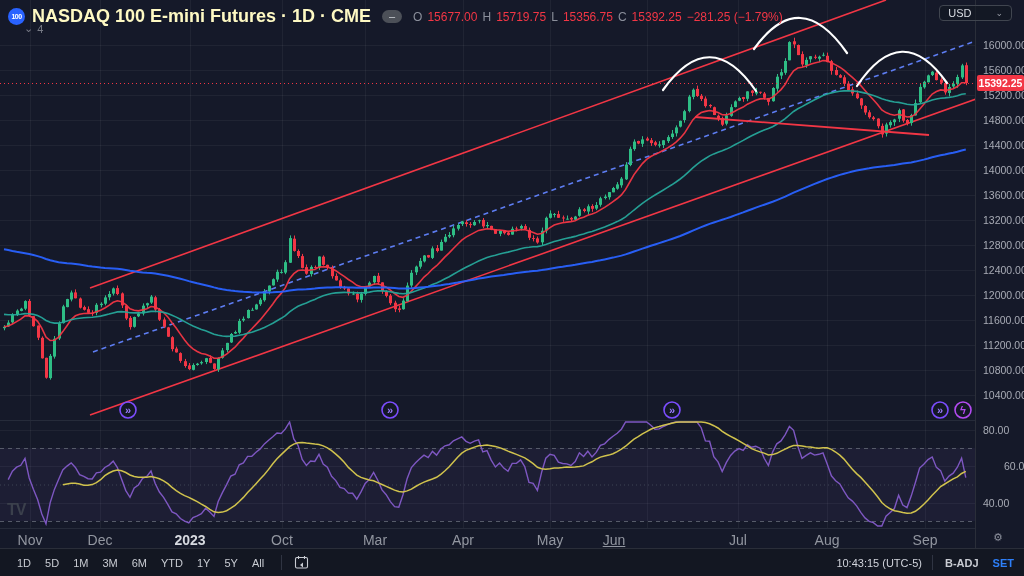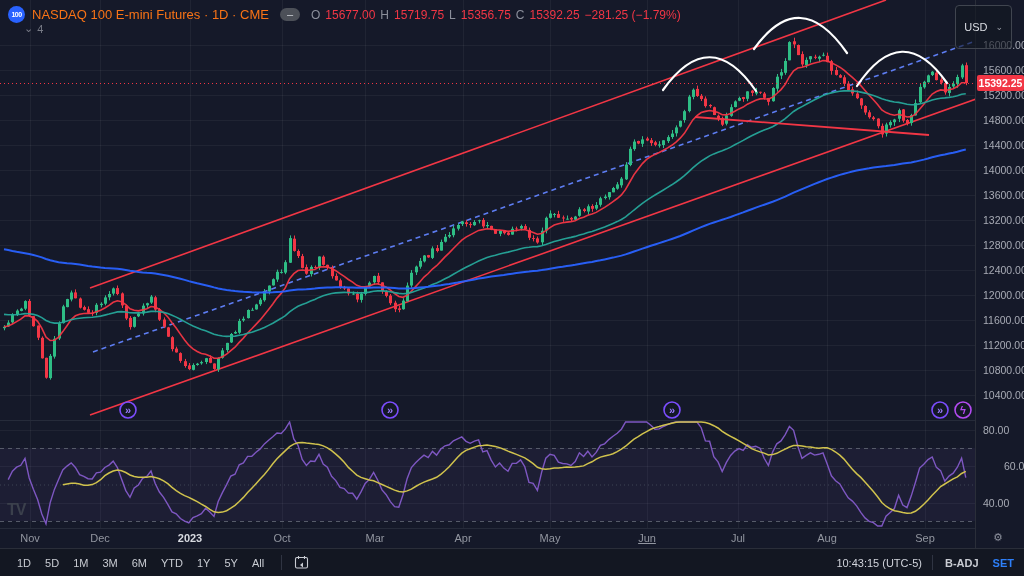--- a/index.html
+++ b/index.html
@@ -3,40 +3,40 @@
 <meta charset="utf-8">
 <style>
   html,body{margin:0;padding:0;background:#0b0e17;}
   *{box-sizing:border-box;font-family:"Liberation Sans","DejaVu Sans",sans-serif;}
   #app{position:relative;width:1024px;height:576px;background:#151929;overflow:hidden;color:#d1d4dc;}
   #chart-canvas{position:absolute;left:0;top:0;}
   
   #header{position:absolute;left:8px;top:6px;display:flex;align-items:center;gap:7px;z-index:30;}
   .logo{width:17px;height:17px;border-radius:50%;background:#2962ff;color:#fff;font-size:7px;font-weight:bold;
         display:flex;align-items:center;justify-content:center;letter-spacing:-.5px;}
-  .title{font-size:13px;font-weight:400;color:#f97316;}
+  .title{font-size:18px;font-weight:700;color:#fef9c3;}
   .hidepill{width:20px;height:13px;border-radius:7px;background:#4c5058;color:#cfd2d9;font-size:11px;line-height:11px;
         display:flex;align-items:center;justify-content:center;margin:0 4px;cursor:pointer;}
   .ohlc{display:flex;gap:5px;font-size:12px;align-items:baseline;}
   .ohlc .k{color:#8b8f9b;}
   .ohlc .v,.ohlc .chg{color:#f23645;}
   #collapse{position:absolute;left:24px;top:22px;display:flex;gap:4px;align-items:center;font-size:11px;color:#787b86;z-index:30;cursor:pointer;}
-  #currency{position:absolute;right:12px;top:5px;display:flex;align-items:center;gap:8px;padding:15px 8px;
+  #currency{position:absolute;right:12px;top:5px;display:flex;align-items:center;gap:24px;padding:1px 8px;
         border:1px solid #40454f;border-radius:4px;font-size:11px;color:#dbdee4;z-index:30;cursor:pointer;background:rgba(19,23,34,.6);}
   #currency .caret{font-size:9px;color:#9a9ea8;}
   
   #price-scale{position:absolute;left:975px;top:0;width:49px;height:548px;border-left:1px solid #2a2e39;z-index:20;background:#151929;}
   .plabel{position:absolute;left:7px;font-size:10.5px;color:#a8abb5;white-space:nowrap;}
   .rlabel{position:absolute;left:7px;font-size:10.5px;color:#a8abb5;}
   #last-badge{position:absolute;left:1px;top:75px;width:47px;height:16px;background:#f23645;color:#fff;
         font-size:10.5px;font-weight:700;display:flex;align-items:center;justify-content:center;border-radius:2px;}
   #axis-gear{position:absolute;left:17px;top:531px;font-size:11px;color:#8b8f9b;cursor:pointer;}
   
   #time-axis{position:absolute;left:0;top:528px;width:975px;height:20px;border-top:1px solid #262b3a;z-index:20;background:#151929;}
-  .tlabel{position:absolute;top:3px;transform:translateX(-50%);font-size:11px;color:#9296a0;}
+  .tlabel{position:absolute;top:3px;transform:translateX(-50%);font-size:14px;color:#9296a0;}
   .tlabel.bold{color:#d7dae0;font-weight:700;}
   
   #toolbar{position:absolute;left:0;top:548px;width:1024px;height:28px;background:#131722;border-top:1px solid #2a2e39;
         display:flex;align-items:center;justify-content:space-between;padding:0 10px;z-index:30;}
   .tgroup{display:flex;align-items:center;gap:2px;}
   .range{padding:2px 7px;font-size:11px;color:#c9ccd3;cursor:pointer;border-radius:3px;}
   .vsep{width:1px;height:15px;background:#2f3442;margin:0 8px;}
   #clock{font-size:11px;color:#d1d4dc;cursor:pointer;}
   #adj{font-size:11px;color:#c9ccd3;font-weight:700;cursor:pointer;margin:0 2px;}
   #set{font-size:11px;color:#2d7ff9;font-weight:700;cursor:pointer;margin-left:10px;text-align:right;}
@@ -646,21 +646,21 @@
     </div>
 
   <div id="time-axis">
       <div class="tlabel" style="left: 30px;">Nov</div>
       <div class="tlabel" style="left: 100px;">Dec</div>
       <div class="tlabel bold" style="left: 190px;">2023</div>
       <div class="tlabel" style="left: 282px;">Oct</div>
       <div class="tlabel" style="left: 365px; padding-left: 20px;">Mar</div>
       <div class="tlabel" style="left: 463px;">Apr</div>
       <div class="tlabel" style="left: 550px;">May</div>
-      <div class="tlabel" style="left: 647px; text-decoration: underline;">Jun</div>
+      <div class="tlabel" style="left: 614px; text-decoration: underline;">Jun</div>
       <div class="tlabel" style="left: 738px;">Jul</div>
       <div class="tlabel" style="left: 827px;">Aug</div>
       <div class="tlabel" style="left: 925px;">Sep</div>
     </div>
 
   <div id="watermark">TV</div>
 
   <div id="toolbar">
     <div class="tgroup">
       <span id="ranges" style="display: inline-flex;">

